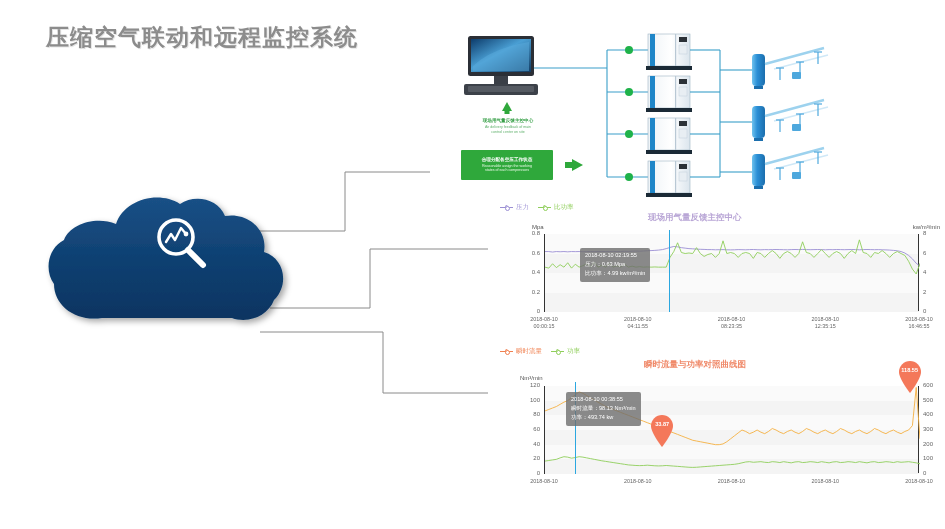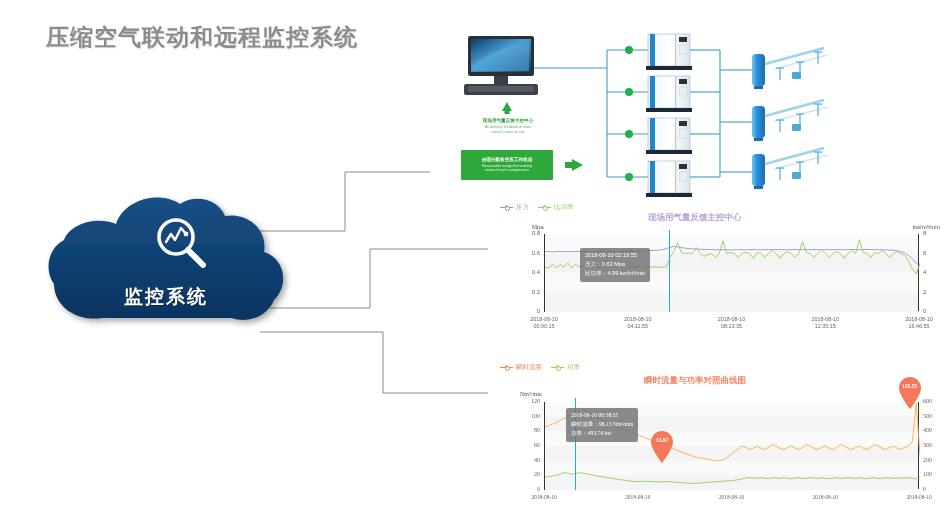--- a/index.html
+++ b/index.html
@@ -125,21 +125,20 @@
         C 38 38, 64 30, 84 38 Z"></path>
     </svg>
 
     <svg class="cloud-icon" viewBox="0 0 64 60">
       <circle cx="26" cy="23" r="17" fill="none" stroke="#ffffff" stroke-width="3.6"></circle>
       <polyline points="16,28 21,20 25,26 31,14 36,20" fill="none" stroke="#ffffff" stroke-width="2.4" stroke-linejoin="round" stroke-linecap="round"></polyline>
       <circle cx="36" cy="20" r="2.4" fill="#ffffff"></circle>
       <line x1="38" y1="36" x2="53" y2="51" stroke="#ffffff" stroke-width="6" stroke-linecap="round"></line>
     </svg>
 
-    <div class="cloud-label">监控系统</div>
   </div>
 
   <div class="sysdiagram">
     <svg width="490" height="180" viewBox="0 0 490 180">
       <defs>
         <linearGradient id="scrGrad" x1="0" y1="0" x2="1" y2="1">
           <stop offset="0%" stop-color="#0d3c6b"></stop>
           <stop offset="45%" stop-color="#4a9fd4"></stop>
           <stop offset="100%" stop-color="#123c63"></stop>
         </linearGradient>
@@ -359,21 +358,21 @@
           <div>16:46:55</div>
         </div>
       </div>
     <div class="tooltip-box" id="tip0" style="left:92px; top:48px;">
         <div>2018-08-10 02:19:55</div>
         <div>压力：0.63 Mpa</div>
         <div>比功率：4.99 kw/m³/min</div>
       </div>
   </div>
 
-  <div class="chart-panel" id="chart1" style="left:488px; top:360px; width:454px; height:165px;font-family:Liberation Serif, serif;">
+  <div class="chart-panel" id="chart1" style="left:488px; top:344px; width:454px; height:165px;">
     <div class="chart-legend" id="legend1" style="left:12px; top:3px;">
         <div class="lg-item">
           <span class="lg-mark" style="color: rgb(240, 128, 80); border: none;">
             <span style="position: absolute; left: 0px; top: 3px; width: 13px; height: 1px; background: rgb(240, 128, 80);"></span>
             <span style="position: absolute; left: 4.5px; top: 1px; width: 3.5px; height: 3.5px; border-radius: 50%; background: rgb(255, 255, 255); border: 1px solid rgb(240, 128, 80);"></span>
           </span>
           <span style="color: rgb(240, 128, 80);">瞬时流量</span>
         </div>
         <div class="lg-item">
           <span class="lg-mark" style="color: rgb(143, 206, 90); border: none;">

